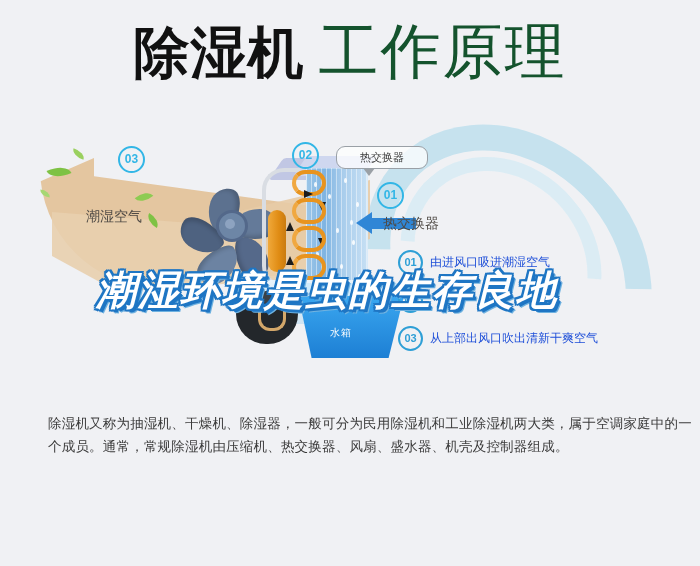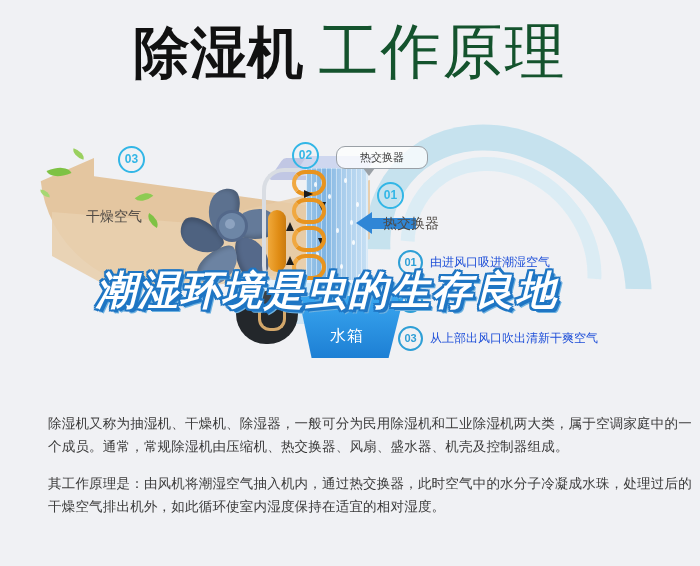--- a/index.html
+++ b/index.html
@@ -165,21 +165,21 @@
     position:absolute;left:294px;top:176px;width:110px;height:62px;
     background:linear-gradient(180deg,#3aa7f0,#1d7fd4);
     -webkit-clip-path:polygon(4% 0,100% 0,86% 100%,16% 100%);
     clip-path:polygon(4% 0,100% 0,86% 100%,16% 100%);
   }
   .tank-top{
     position:absolute;left:288px;top:163px;width:118px;height:22px;
     background:#cfe9fb;transform:skewX(-28deg);border-radius:2px;opacity:.95;
   }
   .tank-label{
-    position:absolute;left:330px;top:206px;color:#fff;font-size:16px;letter-spacing:1px;
+    position:absolute;left:330px;top:206px;color:#fff;font-size:10px;letter-spacing:1px;
   }
 
   
   .num{
     position:absolute;width:23px;height:23px;border-radius:50%;
     border:2px solid #32b6e6;color:#32b6e6;
     font-size:12px;font-weight:700;text-align:center;line-height:23px;
     background:transparent;
   }
   .callout-label{position:absolute;color:#4f4a45;font-size:14px;}
@@ -292,21 +292,21 @@
     <div class="inflow-arrow"></div>
 
     <div class="chassis"></div>
     <div class="comp"></div>
     <div class="comp-pipe"></div>
     <div class="tank-top"></div>
     <div class="tank"></div>
     <div class="tank-label">水箱</div>
 
     <div class="num" style="left:118px;top:26px">03</div>
-    <div class="callout-label" style="left:86px;top:88px">干燥空气</div>
+    <div class="callout-label" style="left:86px;top:88px">潮湿空气</div>
 
     <div class="num" style="left:292px;top:22px">02</div>
     <div class="bubble">热交换器</div>
 
     <div class="num" style="left:377px;top:62px">01</div>
     <div class="callout-label" style="left:383px;top:95px">热交换器</div>
   </div>
 
   <div class="steps">
     <div class="step">
@@ -319,16 +319,15 @@
     <div class="step">
       <div class="s-num">03</div>
       <div class="s-txt">从上部出风口吹出清新干爽空气</div>
     </div>
   </div>
 
   <div class="overlay">潮湿环境是虫的生存良地</div>
 
   <div class="copy">
     <p>除湿机又称为抽湿机、干燥机、除湿器，一般可分为民用除湿机和工业除湿机两大类，属于空调家庭中的一个成员。通常，常规除湿机由压缩机、热交换器、风扇、盛水器、机壳及控制器组成。</p>
-    <p>其工作原理是：由风机将潮湿空气抽入机内，通过热交换器，此时空气中的水分子冷凝成水珠，处理过后的干燥空气排出机外，如此循环使室内湿度保持在适宜的相对湿度。</p>
   </div>
 
 </div>
 
 </body></html>

